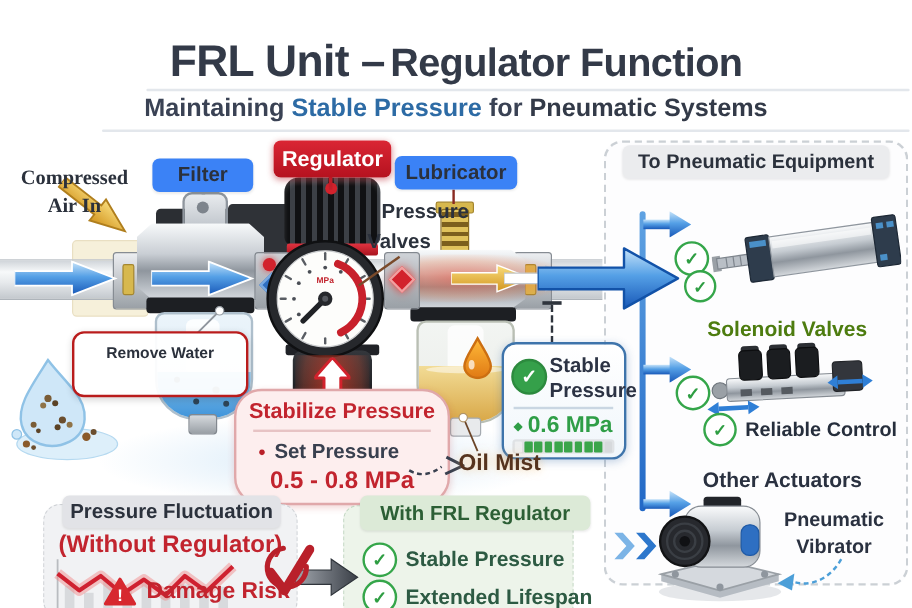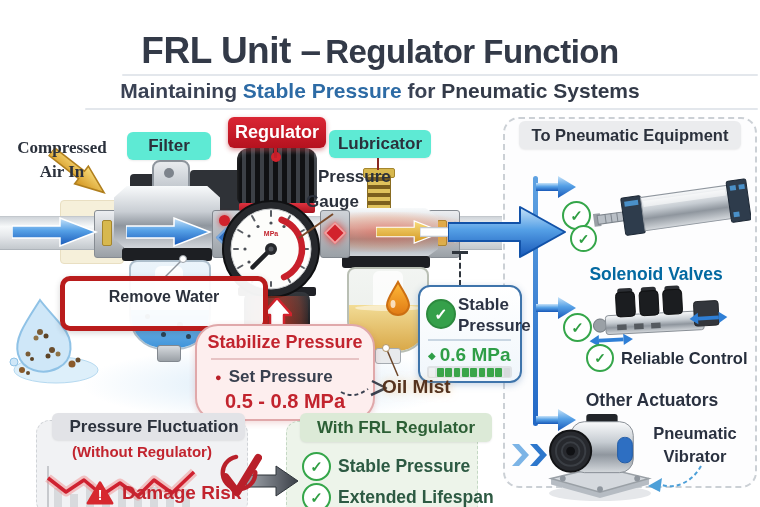--- a/index.html
+++ b/index.html
@@ -1,21 +1,21 @@
 <!DOCTYPE html>
 <html><head>
 <meta charset="utf-8">
 <style>
   html,body{margin:0;padding:0;background:#fff;}
   #stage{position:relative;width:760px;height:507px;background:#ffffff;overflow:hidden;
          font-family:"Liberation Sans",sans-serif;color:#2b313c;margin-top:24px;}
   .abs{position:absolute;}
   .ctr{text-align:center;}
   .b8{font-weight:800;}
-  .graylbl{background:#5eead4;border-radius:6px;display:flex;align-items:center;justify-content:center;
+  .graylbl{background:#3b82f6;border-radius:6px;display:flex;align-items:center;justify-content:center;
            font-weight:800;color:#2b313c;box-shadow:0 1px 2px rgba(0,0,0,.08);}
   .chk{display:inline-flex;align-items:center;justify-content:center;border-radius:50%;
        background:#fff;border:2.5px solid #35a64a;color:#2f9e43;font-weight:900;flex:none;}
   .chk-solid{background:#35a04a;color:#fff;border:2px solid #2c8a3e;}
   .row{display:flex;align-items:center;gap:7px;}
   .seg{flex:1;border-radius:1px;}
   .seg-on{background:#3aa54a;}
   .seg-off{background:#eef0f1;}
   .seg-end{background:#d6d9dc;}
   svg{display:block;}
@@ -195,31 +195,31 @@
   <div class="abs graylbl" style="left:127px;top:108px;width:84px;height:28px;font-size:17px;z-index:20;">Filter</div>
 
   <div class="abs" style="left:274px;top:122px;width:3px;height:12px;background:#c11f2a;z-index:19;"></div>
   <div class="abs" style="left:228px;top:93px;width:98px;height:31px;background:linear-gradient(180deg,#da2634,#b5121f);border-radius:6px;display:flex;align-items:center;justify-content:center;color:#fff;font-weight:800;font-size:18px;box-shadow:0 2px 5px rgba(180,20,30,.45);z-index:20;">Regulator</div>
 
   <div class="abs" style="left:377px;top:134px;width:2px;height:12px;background:#8a2a22;z-index:19;"></div>
   <div class="abs graylbl" style="left:329px;top:106px;width:102px;height:28px;font-size:17px;z-index:20;">Lubricator</div>
 
   <div class="abs" style="left:306px;top:140px;width:96px;font-size:17px;font-weight:800;color:#2b313c;line-height:25px;z-index:20;">
     <div style="padding-left:12px;">Pressure</div>
-    <div>Gauge</div>
+    <div>Valves</div>
   </div>
   <svg class="abs" style="left:293px;top:186px;z-index:19;" width="46" height="32" viewBox="0 0 46 32">
     <line x1="40" y1="4" x2="6" y2="28" stroke="#7a4a2a" stroke-width="2"></line>
   </svg>
 
   <svg class="abs" style="left:158px;top:230px;z-index:19;" width="32" height="26" viewBox="0 0 32 26">
     <line x1="6" y1="24" x2="24" y2="6" stroke="#8f969e" stroke-width="1.5"></line>
     <circle cx="25" cy="5" r="3.5" fill="#fff" stroke="#9aa0a6"></circle>
   </svg>
-  <div class="abs ctr" style="left:60px;top:252px;width:208px;height:55px;background:rgba(255,255,255,.94);border:5px solid #b91c1c;border-radius:10px;box-shadow:0 2px 6px rgba(0,0,0,.16);z-index:20;font-size:16px;font-weight:800;color:#2b313c;line-height:25px;padding-top:3px;box-sizing:border-box;">
+  <div class="abs ctr" style="left:60px;top:252px;width:147px;height:55px;background:rgba(255,255,255,.94);border:2px solid #b91c1c;border-radius:10px;box-shadow:0 2px 6px rgba(0,0,0,.16);z-index:20;font-size:13px;font-weight:800;color:#2b313c;line-height:25px;padding-top:3px;box-sizing:border-box;">
     <div>Remove Water</div>
   </div>
 
   <svg class="abs" style="left:6px;top:272px;z-index:18;" width="96" height="92" viewBox="0 0 96 92">
     <ellipse cx="50" cy="74" rx="42" ry="13" fill="#ddeffa" stroke="#b5d9f0"></ellipse>
     <path d="M34,4 C20,26 8,42 12,58 C16,74 36,80 52,72 C68,64 68,44 56,30 C48,20 40,12 34,4 Z" fill="#cfe7f8" stroke="#8fc2e6" stroke-width="2"></path>
     <circle cx="8" cy="66" r="4" fill="#cfe7f8" stroke="#8fc2e6"></circle>
     <g>
       <circle cx="34" cy="36" r="3" fill="#7a5c36"></circle>
         <circle cx="40" cy="40" r="2.5" fill="#5c4326"></circle>
@@ -313,21 +313,21 @@
       <rect x="141" y="27" width="6" height="5" fill="#4a90c8"></rect>
         <rect x="150" y="27" width="6" height="5" fill="#4a90c8"></rect>
         <rect x="141" y="54" width="6" height="5" fill="#4a90c8"></rect>
     </g>
   </svg>
   <span class="chk abs" style="left:562px;top:177px;width:25px;height:25px;font-size:15px;z-index:23;">✓</span>
   <div class="abs row" style="left:570px;top:201px;z-index:23;">
     <span class="chk" style="width:23px;height:23px;font-size:14px;">✓</span>
   </div>
 
-  <div class="abs ctr b8" style="left:556px;top:240px;width:200px;font-size:17.5px;color:#0369a1;z-index:23;">Solenoid Valves</div>
+  <div class="abs ctr b8" style="left:556px;top:240px;width:200px;font-size:17.5px;color:#4d7c0f;z-index:23;">Solenoid Valves</div>
   <svg class="abs" style="left:588px;top:255px;z-index:23;" width="142" height="68" viewBox="0 0 150 72">
     <g transform="rotate(-3 75 36)">
       <circle cx="12" cy="46" r="7" fill="#9aa0a6" stroke="#6e757c"></circle>
       <rect x="18" y="36" width="104" height="20" rx="3" fill="url(#gSteel)" stroke="#868c93"></rect>
       <rect x="30" y="46" width="10" height="6" fill="#555a60"></rect>
         <rect x="48" y="46" width="10" height="6" fill="#555a60"></rect>
         <rect x="66" y="46" width="10" height="6" fill="#555a60"></rect>
       <rect x="112" y="26" width="26" height="26" rx="3" fill="#33363c" stroke="#222428"></rect>
       <rect x="32" y="8" width="16" height="7" rx="3" fill="#2c2f34"></rect>
         <rect x="30" y="12" width="20" height="26" rx="4" fill="#1b1d20" stroke="#0c0d0f"></rect>
@@ -374,22 +374,22 @@
   <svg class="abs" style="left:645px;top:438px;z-index:23;" width="60" height="32" viewBox="0 0 60 32">
     <path d="M56,4 C46,22 28,28 14,22" fill="none" stroke="#4c9fd8" stroke-width="2" stroke-dasharray="4 3"></path>
     <polygon points="3,24 17,16 15,30" fill="#4c9fd8"></polygon>
   </svg>
   <svg class="abs" style="left:510px;top:418px;z-index:23;" width="48" height="26" viewBox="0 0 48 26">
     <polygon points="2,2 12,13 2,24 9,24 19,13 9,2" fill="#7cb4e6"></polygon>
     <polygon points="20,2 30,13 20,24 27,24 37,13 27,2" fill="#2d77cc"></polygon>
   </svg>
 
   <div class="abs" style="left:36px;top:396px;width:212px;height:95px;background:#f1f2f4;border:1.5px dashed #d0d3d7;border-radius:14px;z-index:20;box-sizing:border-box;"></div>
-  <div class="abs graylbl" style="left:52px;top:389px;width:182px;height:27px;font-size:17px;background:#e2e3e7;z-index:21;padding-left:11px;">Pressure Fluctuation</div>
-  <div class="abs ctr b8" style="left:40px;top:419px;width:204px;font-size:15px;color:#c2242e;z-index:21;">(Without Regulator)</div>
+  <div class="abs graylbl" style="left:52px;top:389px;width:182px;height:27px;font-size:17px;background:#e2e3e7;z-index:21;">Pressure Fluctuation</div>
+  <div class="abs ctr b8" style="left:40px;top:419px;width:204px;font-size:20px;color:#c2242e;z-index:21;">(Without Regulator)</div>
   <svg class="abs" style="left:44px;top:438px;z-index:21;" width="160" height="50" viewBox="0 0 160 50">
     <path d="M4,4 V46 H156" stroke="#b9bcc0" stroke-width="1.5" fill="none"></path>
     <g fill="#d8dadd">
       <rect x="10" y="26" width="8" height="20"></rect>
         <rect x="26" y="32" width="8" height="14"></rect>
         <rect x="42" y="22" width="8" height="24"></rect>
       <rect x="58" y="30" width="8" height="16"></rect>
         <rect x="74" y="24" width="8" height="22"></rect>
         <rect x="90" y="33" width="8" height="13"></rect>
       <rect x="106" y="25" width="8" height="21"></rect>

